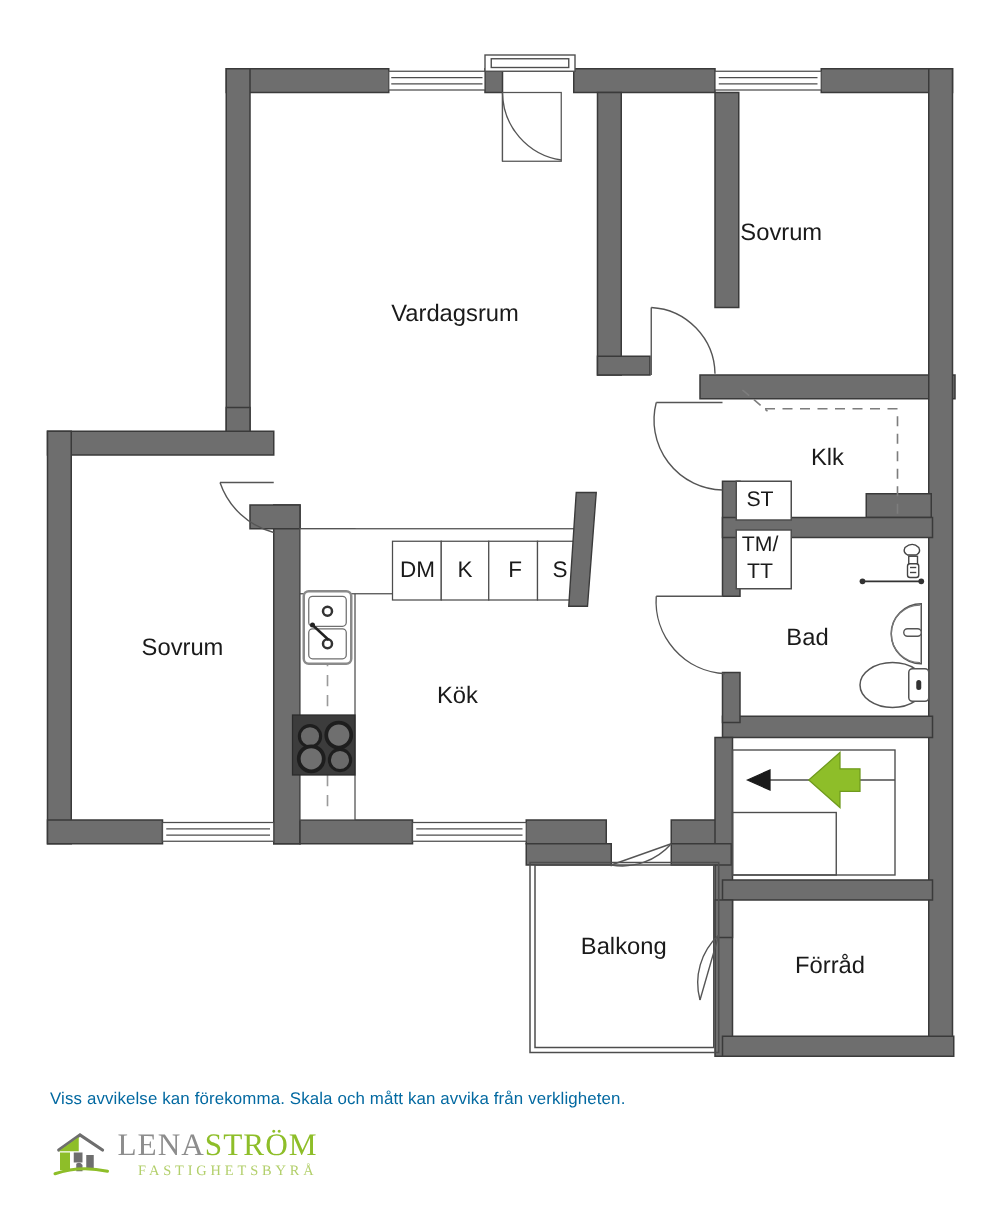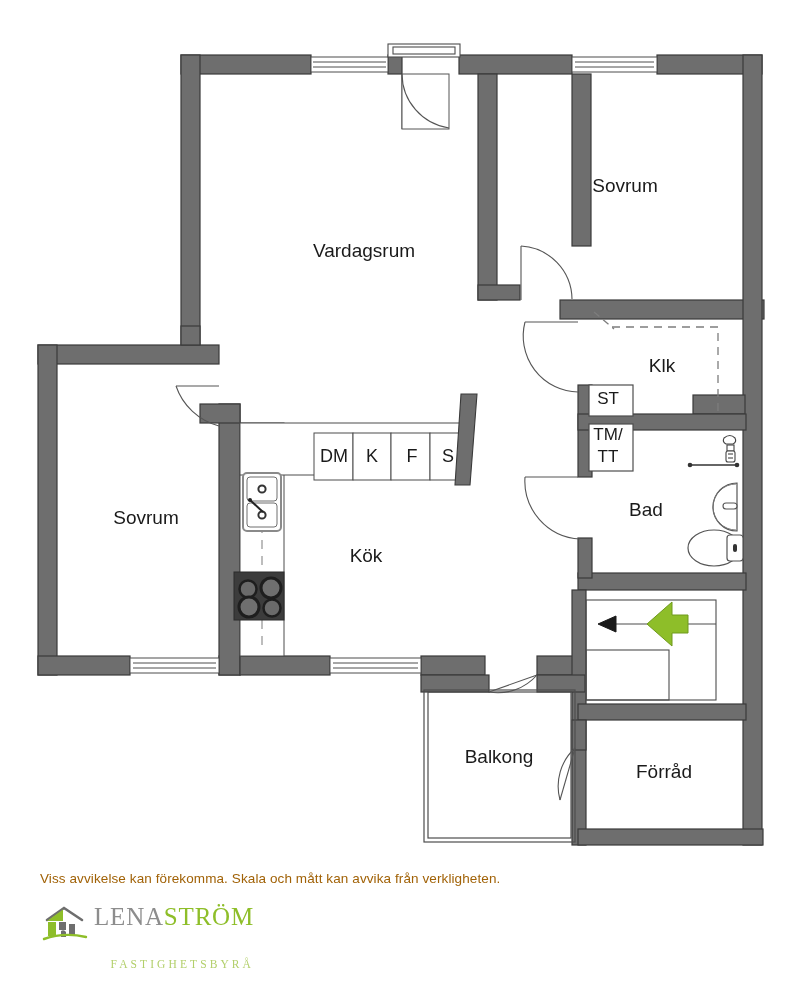--- a/index.html
+++ b/index.html
@@ -50,21 +50,21 @@
     left: 0;
     top: 860px;
     width: 800px;
     height: 122px;
   }
   #disclaimer {
     position: absolute;
     left: 40px;
     top: 11px;
     font-size: 13.5px;
-    color: #a16207;
+    color: #0369a1;
     font-family: "Liberation Sans", sans-serif;
     letter-spacing: 0.1px;
     white-space: nowrap;
   }
   #logo {
     position: absolute;
     left: 42px;
     top: 43px;
     display: flex;
     align-items: flex-start;
@@ -73,21 +73,20 @@
     width: 48px;
     height: 40px;
     flex: 0 0 auto;
     margin-right: 4px;
   }
   #logo-text {
     display: flex;
     flex-direction: column;
     justify-content: flex-start;
     padding-top: 1px;
-    gap: 27px;
   }
   #logo-line1 {
     font-family: "Liberation Serif", serif;
     font-size: 25px;
     line-height: 25px;
     letter-spacing: 0.8px;
   }
   .logo-lena { color: #8d8d8d; }
   .logo-strom { color: #8ebe29; }
   #logo-line2 {

